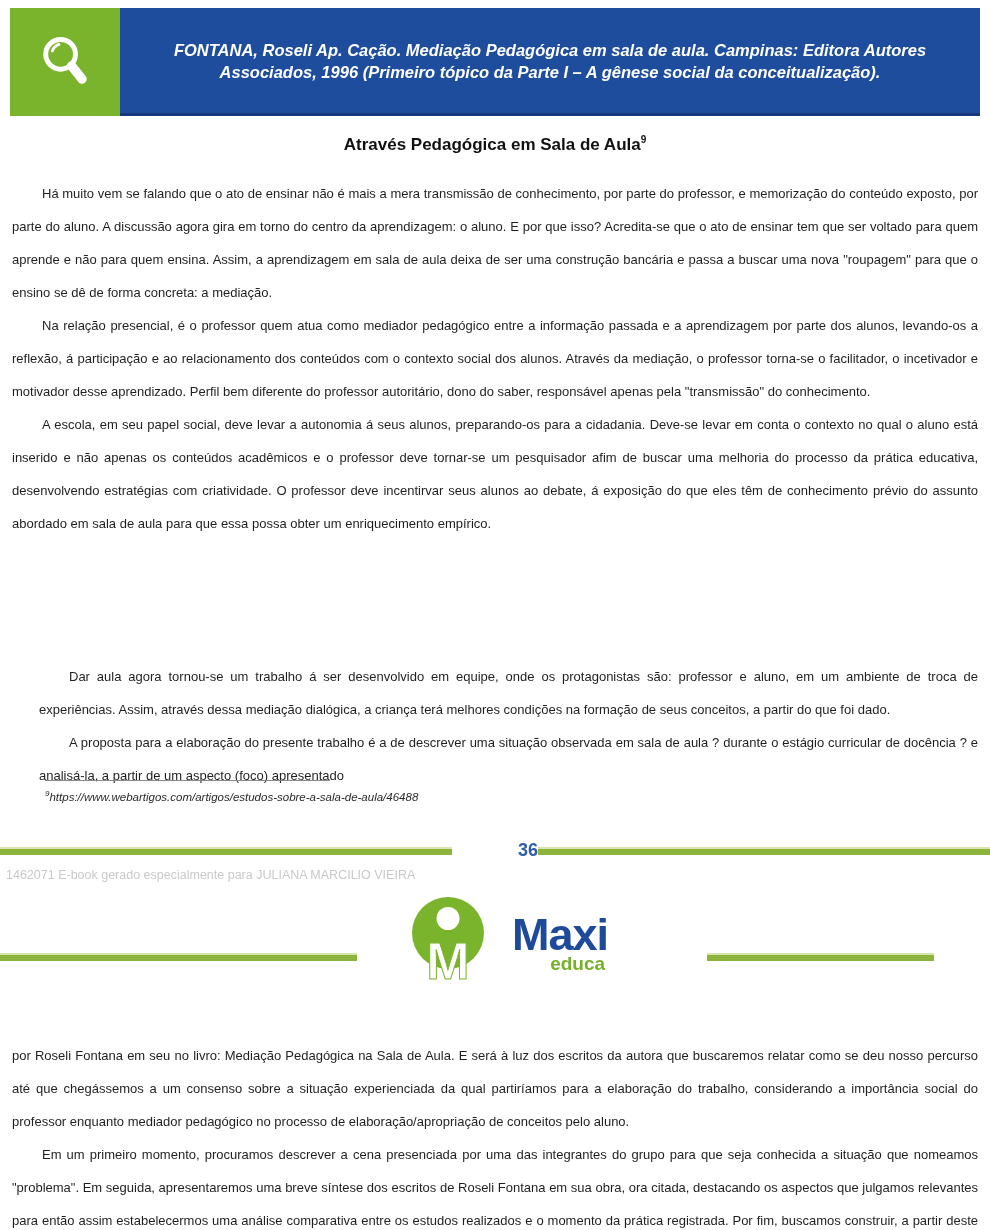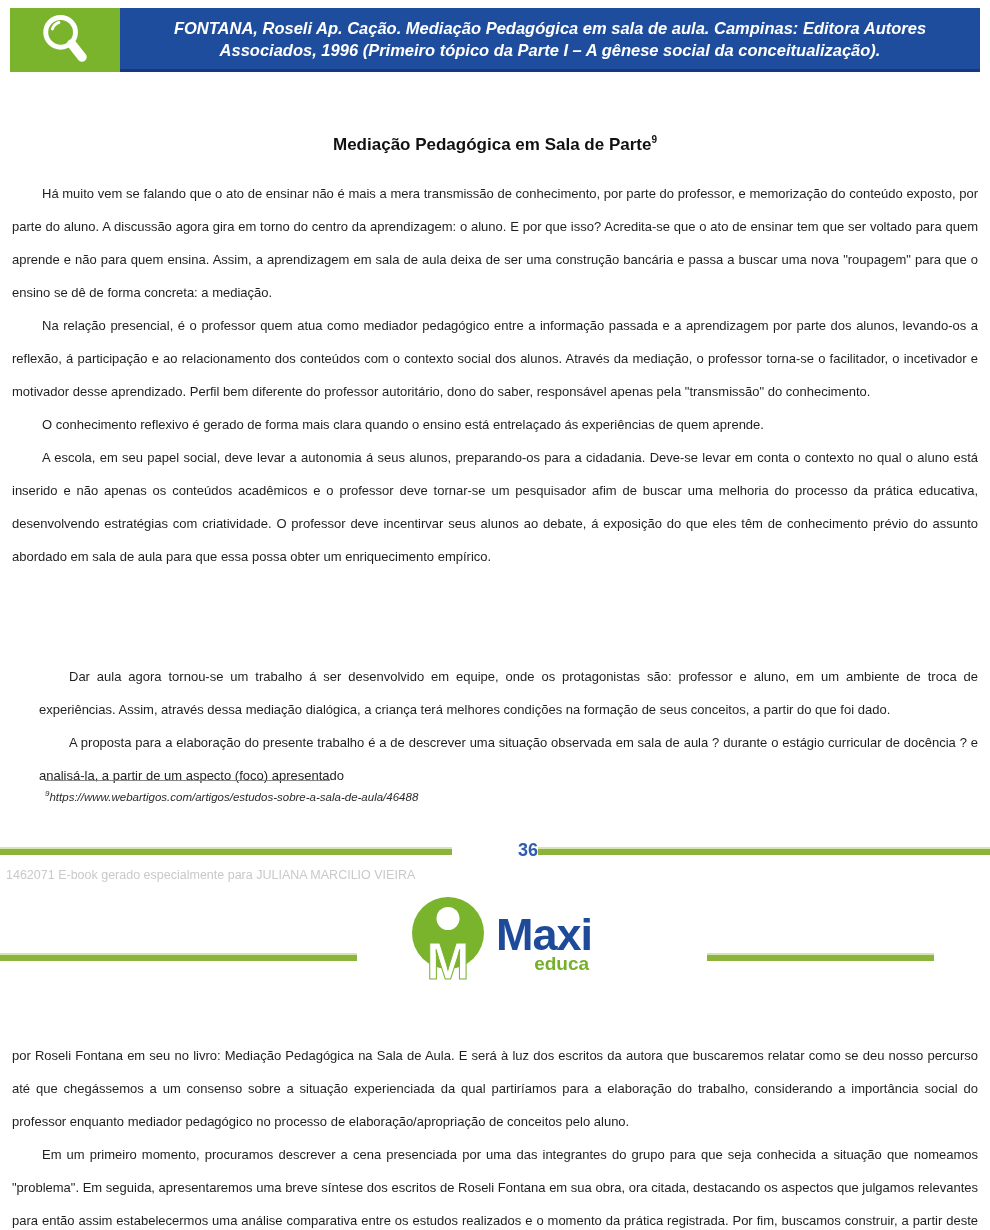--- a/index.html
+++ b/index.html
@@ -1,20 +1,20 @@
 <!DOCTYPE html>
 <html><head>
 <meta charset="utf-8">
 <style>
   html,body{margin:0;padding:0;background:#ffffff;}
   body{width:990px;height:1230px;overflow:hidden;font-family:"Liberation Sans",sans-serif;color:#1f1f1f;}
   .page{position:relative;width:990px;height:1230px;background:#fff;}
 
   
-  .banner{position:absolute;left:10px;top:8px;right:10px;height:64px;display:flex;}
+  .banner{position:absolute;left:10px;top:8px;right:10px;height:108px;display:flex;}
   .banner-icon{width:110px;background:#7ab32c;display:flex;align-items:center;justify-content:center;flex:0 0 110px;}
   .banner-body{flex:1;background:#1e4d9d;border-bottom:3px solid #16397b;display:flex;align-items:center;justify-content:center;}
   .banner-text{color:#ffffff;font-weight:bold;font-style:italic;font-size:16.5px;line-height:22px;text-align:center;padding:4px 52px;}
 
   
   .title{margin:0;position:absolute;left:0;right:0;top:134px;text-align:center;font-size:17px;font-weight:bold;color:#111;}
   .title sup{font-size:10px;}
 
   
   .text{position:absolute;left:12px;right:12px;font-size:13px;line-height:33px;text-align:justify;}
@@ -39,21 +39,21 @@
   .pageno{flex:0 0 86px;text-align:right;font-size:18px;font-weight:bold;color:#2f5cab;}
 
   
   .watermark{position:absolute;left:6px;top:868px;font-size:12.5px;color:#c9c9c9;}
 
   
   .logo-row{position:absolute;left:0;right:0;top:895px;height:100px;}
   .bar-left{position:absolute;left:0;top:58px;width:357px;}
   .bar-right{position:absolute;left:707px;top:58px;width:227px;}
   .logo{position:absolute;left:408px;top:0;display:flex;align-items:flex-start;}
-  .logo-words{margin-left:8px;margin-top:18px;text-align:right;}
+  .logo-words{margin-left:24px;margin-top:18px;text-align:right;}
   .maxi{font-size:45px;font-weight:bold;color:#1e4a9a;letter-spacing:-1px;line-height:44px;}
   .educa{font-size:19px;font-weight:bold;color:#76b02a;line-height:18px;margin-top:-2px;padding-right:3px;}
 </style>
 </head>
 <body>
 
 <div class="page">
 
   <header class="banner">
     <div class="banner-icon">
@@ -61,26 +61,25 @@
         <circle cx="26" cy="23" r="13.5" fill="none" stroke="#ffffff" stroke-width="4.5"></circle>
         <path d="M18.5 20 a 9.5 9.5 0 0 1 6 -6" fill="none" stroke="#ffffff" stroke-width="2.6" stroke-linecap="round"></path>
         <line x1="36" y1="33.5" x2="45.5" y2="45.5" stroke="#ffffff" stroke-width="8.5" stroke-linecap="round"></line>
       </svg>
     </div>
     <div class="banner-body">
       <div class="banner-text">FONTANA, Roseli Ap. Cação. Mediação Pedagógica em sala de aula. Campinas: Editora Autores Associados, 1996 (Primeiro tópico da Parte I – A gênese social da conceitualização).</div>
     </div>
   </header>
 
-  <h1 class="title"><span>Mediação Pedagógica em Sala de Parte</span><sup>9</sup></h1>
+  <h1 class="title"><span>Através Pedagógica em Sala de Aula</span><sup>9</sup></h1>
 
   <section class="text top">
       <p class="para">Há muito vem se falando que o ato de ensinar não é mais a mera transmissão de conhecimento, por parte do professor, e memorização do conteúdo exposto, por parte do aluno. A discussão agora gira em torno do centro da aprendizagem: o aluno. E por que isso? Acredita-se que o ato de ensinar tem que ser voltado para quem aprende e não para quem ensina. Assim, a aprendizagem em sala de aula deixa de ser uma construção bancária e passa a buscar uma nova "roupagem" para que o ensino se dê de forma concreta: a mediação.</p>
       <p class="para">Na relação presencial, é o professor quem atua como mediador pedagógico entre a informação passada e a aprendizagem por parte dos alunos, levando-os a reflexão, á participação e ao relacionamento dos conteúdos com o contexto social dos alunos. Através da mediação, o professor torna-se o facilitador, o incetivador e motivador desse aprendizado. Perfil bem diferente do professor autoritário, dono do saber, responsável apenas pela "transmissão" do conhecimento.</p>
-      <p class="para">O conhecimento reflexivo é gerado de forma mais clara quando o ensino está entrelaçado ás experiências de quem aprende.</p>
       <p class="para">A escola, em seu papel social, deve levar a autonomia á seus alunos, preparando-os para a cidadania. Deve-se levar em conta o contexto no qual o aluno está inserido e não apenas os conteúdos acadêmicos e o professor deve tornar-se um pesquisador afim de buscar uma melhoria do processo da prática educativa, desenvolvendo estratégias com criatividade. O professor deve incentirvar seus alunos ao debate, á exposição do que eles têm de conhecimento prévio do assunto abordado em sala de aula para que essa possa obter um enriquecimento empírico.</p>
     </section>
 
   <section class="text mid">
       <p class="para">Dar aula agora tornou-se um trabalho á ser desenvolvido em equipe, onde os protagonistas são: professor e aluno, em um ambiente de troca de experiências. Assim, através dessa mediação dialógica, a criança terá melhores condições na formação de seus conceitos, a partir do que foi dado.</p>
       <p class="para">A proposta para a elaboração do presente trabalho é a de descrever uma situação observada em sala de aula ? durante o estágio curricular de docência ? e analisá-la, a partir de um aspecto (foco) apresentado</p>
     </section>
 
   <div class="footnote">
     <div class="footnote-rule"></div>

